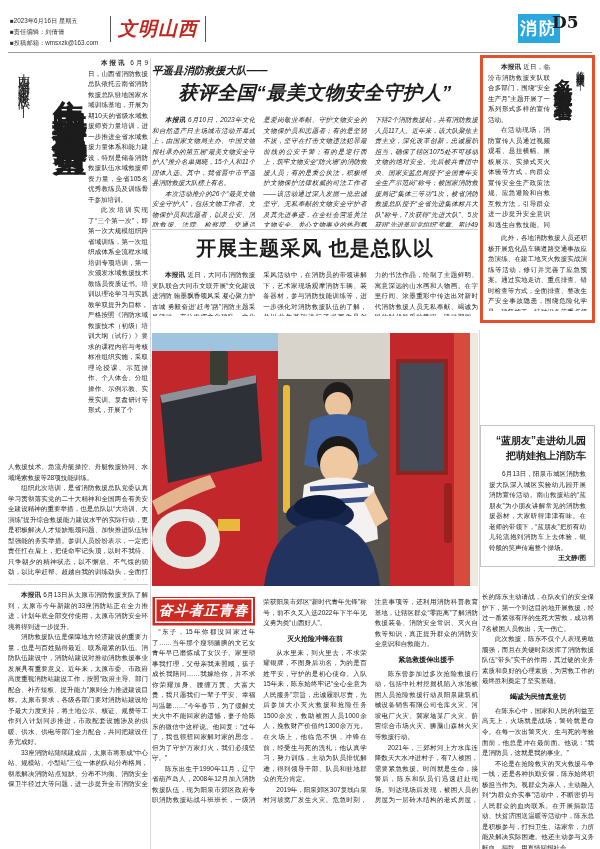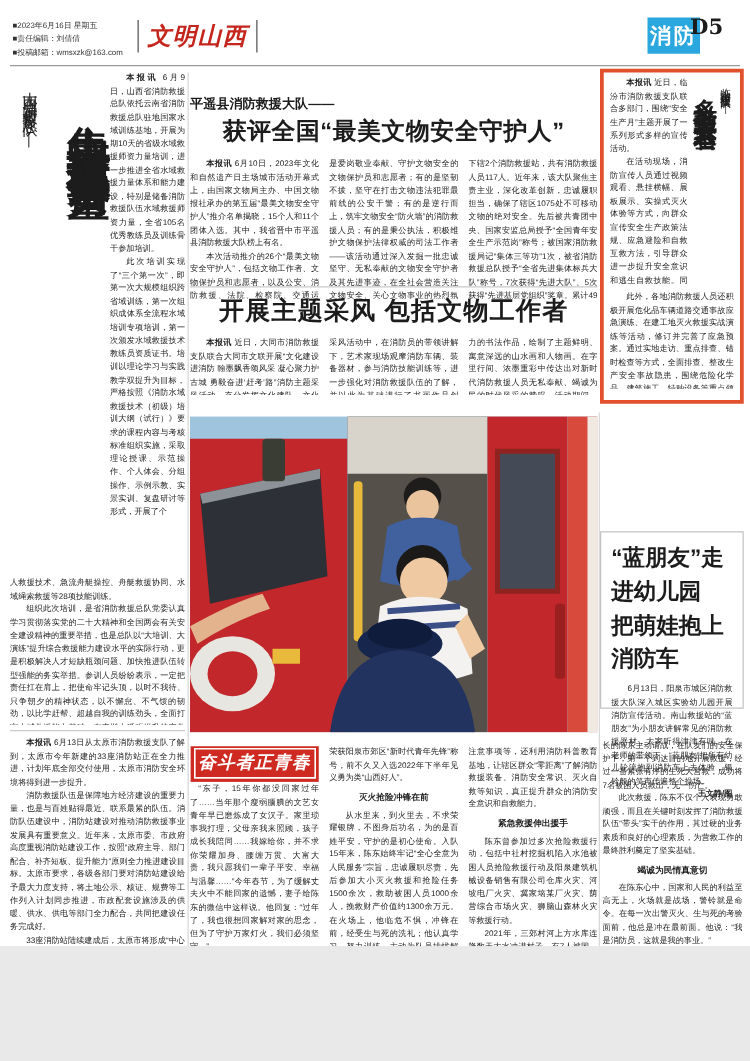--- a/index.html
+++ b/index.html
@@ -1,16 +1,16 @@
 <!DOCTYPE html>
 <html><head>
 <meta charset="utf-8">
 <style>
   html,body{margin:0;padding:0;background:#e9e9e9;}
-  .page{position:relative;width:600px;height:757px;margin:0 auto;background:#ffffff;
+  .page{position:relative;width:600px;height:849px;margin:0 auto;background:#ffffff;
         overflow:hidden;font-family:"Liberation Sans","DejaVu Sans",sans-serif;color:#1c1c1c;}
   
   .hdr-meta{position:absolute;left:10px;top:15px;width:150px;font-size:6.3px;line-height:1.75;color:#333;}
   .masthead{position:absolute;left:110px;top:16px;height:26px;padding:0 7px;display:flex;align-items:center;
             border-left:1.5px solid #555;border-right:1.5px solid #555;
             font-family:"DejaVu Serif","Liberation Serif",serif;font-weight:bold;font-size:19px;
             font-style:italic;letter-spacing:1px;}
   .sec-tag{position:absolute;left:518px;top:14px;width:42px;height:29px;display:flex;align-items:center;
            justify-content:center;color:#fff;font-weight:bold;font-size:17px;letter-spacing:2px;}
   .page-no{position:absolute;left:552px;top:12px;font-family:"DejaVu Serif","Liberation Serif",serif;
@@ -37,40 +37,40 @@
   
   .lb{position:absolute;left:8px;top:590px;width:140px;height:259px;}
   .lb h2{margin:0 0 6px 0;font-size:15px;text-align:center;line-height:1.35;font-weight:800;}
   .lb-body{height:200px;overflow:hidden;}
   
   .m-art{position:absolute;left:152px;width:326px;}
   .m-art h1{margin:2px 0 0 0;text-align:center;font-weight:900;}
   .py h1{font-size:19px;letter-spacing:0.5px;}
   .dt h1{font-size:20px;letter-spacing:1px;}
   .cd h1{font-size:20px;letter-spacing:0.5px;}
-  .py{top:76px;} .py .cols{margin-top:9px;height:112px;}
+  .py{top:64px;font-style:italic;} .py .cols{margin-top:9px;height:112px;}
   .dt{top:233px;} .dt .cols{margin-top:8px;height:46px;}
   .photo{position:absolute;left:152px;top:333px;width:326px;height:253px;overflow:hidden;}
   .cd{top:592px;} .cd .cols{margin-top:5px;height:206px;}
   .stamp{width:98px;height:25px;margin:1px auto 4px auto;background:#ce2a21;color:#fff;
          display:flex;align-items:center;justify-content:center;font-weight:900;font-size:14px;
          font-family:"DejaVu Serif","Liberation Serif",serif;font-style:italic;letter-spacing:1px;
          box-shadow:0 0 0 1.5px #fff inset,0 0 0 2.5px #ce2a21;}
   
   .redbox{position:absolute;left:480px;top:55px;width:115px;height:268px;border:3px solid #e2512b;
           box-sizing:border-box;padding:4px 5px;background:#fff;}
   .rb-top{display:flex;height:168px;overflow:hidden;}
   .rb-body{flex:1;overflow:hidden;}
   .rb-head{writing-mode:vertical-rl;font-size:19px;font-weight:900;letter-spacing:3px;
            margin-left:3px;line-height:1.05;padding-top:2px;}
   .rb-kicker{writing-mode:vertical-rl;font-size:8.5px;margin-left:2px;letter-spacing:1px;padding-top:2px;}
   .rb-bottom{margin-top:3px;height:78px;overflow:hidden;}
   .capbox{position:absolute;left:480px;top:425px;width:115px;height:142px;border:1px solid #c4c4c4;
           box-sizing:border-box;padding:7px 8px;background:#fff;}
-  .capbox h3{margin:0 0 6px 0;font-size:18px;text-align:left;line-height:1.5;font-weight:800;}
+  .capbox h3{margin:0 0 6px 0;font-size:10px;text-align:right;line-height:1.5;font-weight:800;}
   .cap-credit{font-weight:bold;text-align:right;font-size:6.5px;}
   .rcol{position:absolute;left:482px;top:592px;width:112px;height:257px;overflow:hidden;}
 </style>
 </head>
 <body>
 
 <div class="page">
 
   <div class="hdr-meta">
     <div>■2023年6月16日  星期五</div>
@@ -125,21 +125,21 @@
 
       </div>
       <div class="col">
         <p style="text-indent:0;">下辖2个消防救援站，共有消防救援人员117人。近年来，该大队聚焦主责主业，深化改革创新，忠诚履职担当，确保了辖区1075处不可移动文物的绝对安全。先后被共青团中央、国家安监总局授予“全国青年安全生产示范岗”称号；被国家消防救援局记“集体三等功”1次，被省消防救援总队授予“全省先进集体标兵大队”称号，7次获得“先进大队”、5次获得“先进基层党组织”奖章。累计49人次立功受奖，32人次被省消防救援总队、晋中市消防救援支队评为“优秀共产党员”。</p>
 
       </div>
     </div>
   </div>
 
   <div class="m-art dt">
-    <h1>开展主题采风 包括文物工作者</h1>
+    <h1>开展主题采风 也是总队以</h1>
     <div class="cols bodytxt">
       <div class="col">
         <p><b class="lead">本报讯 </b><span>近日，大同市消防救援支队联合大同市文联开展“文化建设进消防 翰墨飘香颂风采 凝心聚力护古城 勇毅奋进‘赶考’路”消防主题采风活动，充分发挥文化建队、文化润队的作用，更好满足新时代广大消防救援人员精神文化生活。</span></p>
       </div>
       <div class="col">
         <p style="text-indent:0;">采风活动中，在消防员的带领讲解下，艺术家现场观摩消防车辆、装备器材，参与消防技能训练等，进一步强化对消防救援队伍的了解，并以此为基础进行了书画作品创作。精心书写了《博爱》《忠诚》《竭诚为民》《英勇善战能打硬仗》等笔墨浑厚、遒劲有</p>
       </div>
       <div class="col">
         <p style="text-indent:0;">力的书法作品，绘制了主题鲜明、寓意深远的山水画和人物画。在字里行间、浓墨重彩中传达出对新时代消防救援人员无私奉献、竭诚为民的时代风采的赞叹。活动期间，全体党员还参观了大同雕塑文化博物馆，进行了环境熏陶活动。</p>
 

